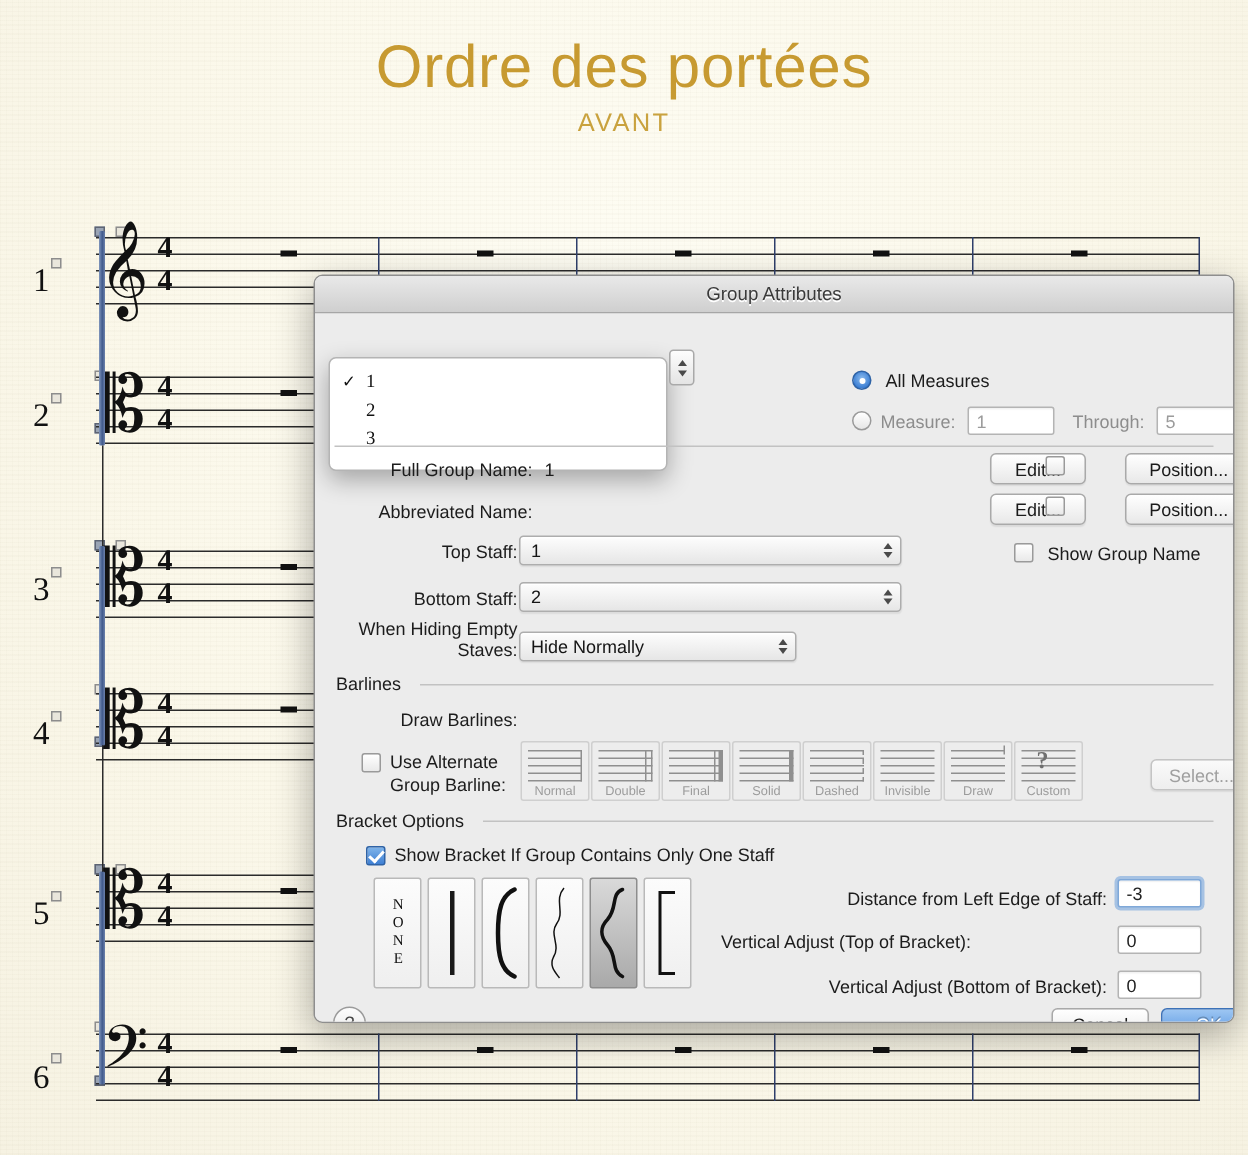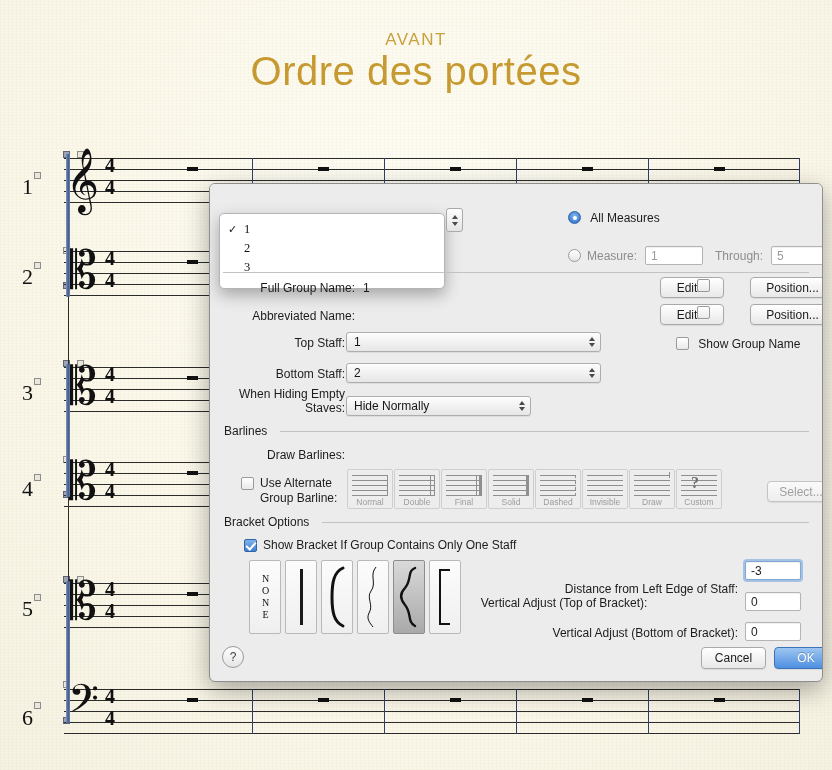--- a/index.html
+++ b/index.html
@@ -215,22 +215,22 @@
     display:flex;align-items:center;justify-content:center;
     font-size:12px;color:#444;
   }
 </style>
 </head>
 <body>
 
 <div id="paper"></div>
 
 <div id="title-block">
+  <div id="doc-title">Ordre des portées</div>
   <div id="doc-subtitle">AVANT</div>
-  <div id="doc-title">Ordre des portées</div>
 </div>
 
 <div id="score">
 
   <div class="system" style="top:14px">
     <div class="staff-num" style="top:20px">1</div>
     <div class="handle" style="left:34px;top:18px"></div>
     <div class="handle dark" style="left:63px;top:-3px"></div>
     <div class="handle" style="left:77px;top:-3px"></div>
     <div class="staff" style="top:4px">
@@ -360,20 +360,23 @@
 
   <div class="grp" style="top:14px;height:143px"></div>
   <div class="grp" style="top:224px;height:133px"></div>
   <div class="grp" style="top:441px;height:142px"></div>
   <div class="thin-connector" style="top:157px;height:67px"></div>
   <div class="thin-connector" style="top:357px;height:84px"></div>
 </div>
 
 <div id="dialog">
 
+  <div id="titlebar">
+    <span>Group Attributes</span>
+  </div>
 
   <div id="dlg-body">
 
     <div id="dropdown">
       <div class="dditem">
         <span class="ddcheck">✓</span>
         <span>1</span>
       </div>
       <div class="dditem">
         <span class="ddcheck"></span>
@@ -383,21 +386,21 @@
         <span class="ddcheck"></span>
         <span>3</span>
       </div>
     </div>
 
     <div id="staff-stepper" style="left:236px;top:24px">
       <i class="up"></i>
         <i class="dn"></i>
     </div>
 
-    <div class="row" style="left:358px;top:27px">
+    <div class="row" style="left:358px;top:38px">
       <span class="radio on"></span>
       <span class="lbl" style="margin-left:6px">All Measures</span>
     </div>
     <div class="row" style="left:358px;top:62px;display:flex;align-items:center">
       <span class="radio"></span>
       <span class="lbl dim" style="margin-left:6px">Measure:</span>
       <span class="tf dim" style="width:58px;margin-left:8px">1</span>
       <span class="lbl dim" style="margin-left:12px">Through:</span>
       <span class="tf dim" style="width:54px;margin-left:8px">5</span>
     </div>
@@ -591,21 +594,21 @@
           <path d="M17 2 C9 5 14 14 7 22 C2 27 2 33 7 39 C14 47 9 56 17 60" stroke="#111" stroke-width="2.4" fill="none" stroke-linecap="round"></path>
         </svg>
       </div>
       <div class="brbtn">
         <svg width="20" height="58" viewBox="0 0 20 58">
           <path d="M15 2 L5 2 L5 56 L15 56" stroke="#111" stroke-width="2" fill="none"></path>
         </svg>
       </div>
     </div>
 
-    <div class="row lbl" style="left:180px;top:398px;width:348px;text-align:right">Distance from Left Edge of Staff:</div>
+    <div class="row lbl" style="left:180px;top:383px;width:348px;text-align:right">Distance from Left Edge of Staff:</div>
     <div class="tf focus" style="position:absolute;left:535px;top:377px;width:56px">-3</div>
 
     <div class="row lbl" style="left:180px;top:412px;width:348px;text-align:center">Vertical Adjust (Top of Bracket):</div>
     <div class="tf" style="position:absolute;left:535px;top:408px;width:56px">0</div>
 
     <div class="row lbl" style="left:165px;top:442px;width:363px;text-align:right">Vertical Adjust (Bottom of Bracket):</div>
     <div class="tf" style="position:absolute;left:535px;top:438px;width:56px">0</div>
 
     <div id="help-btn">
       <span>?</span>

